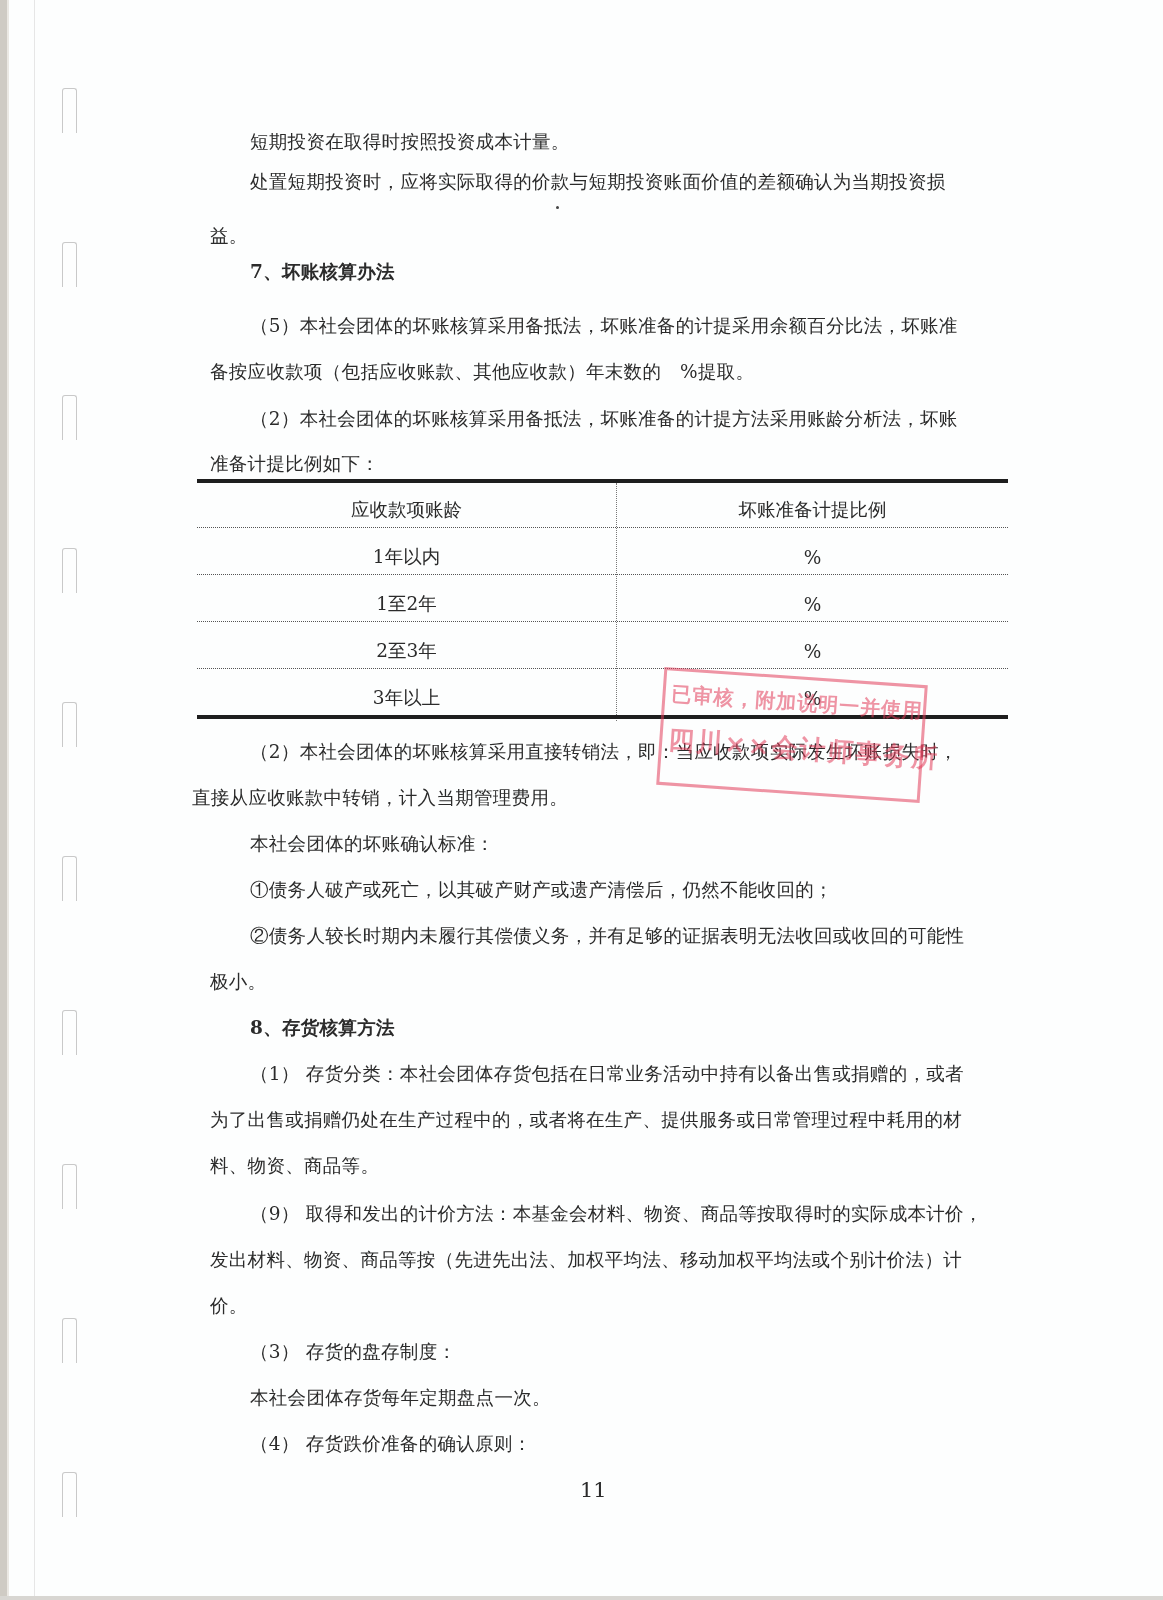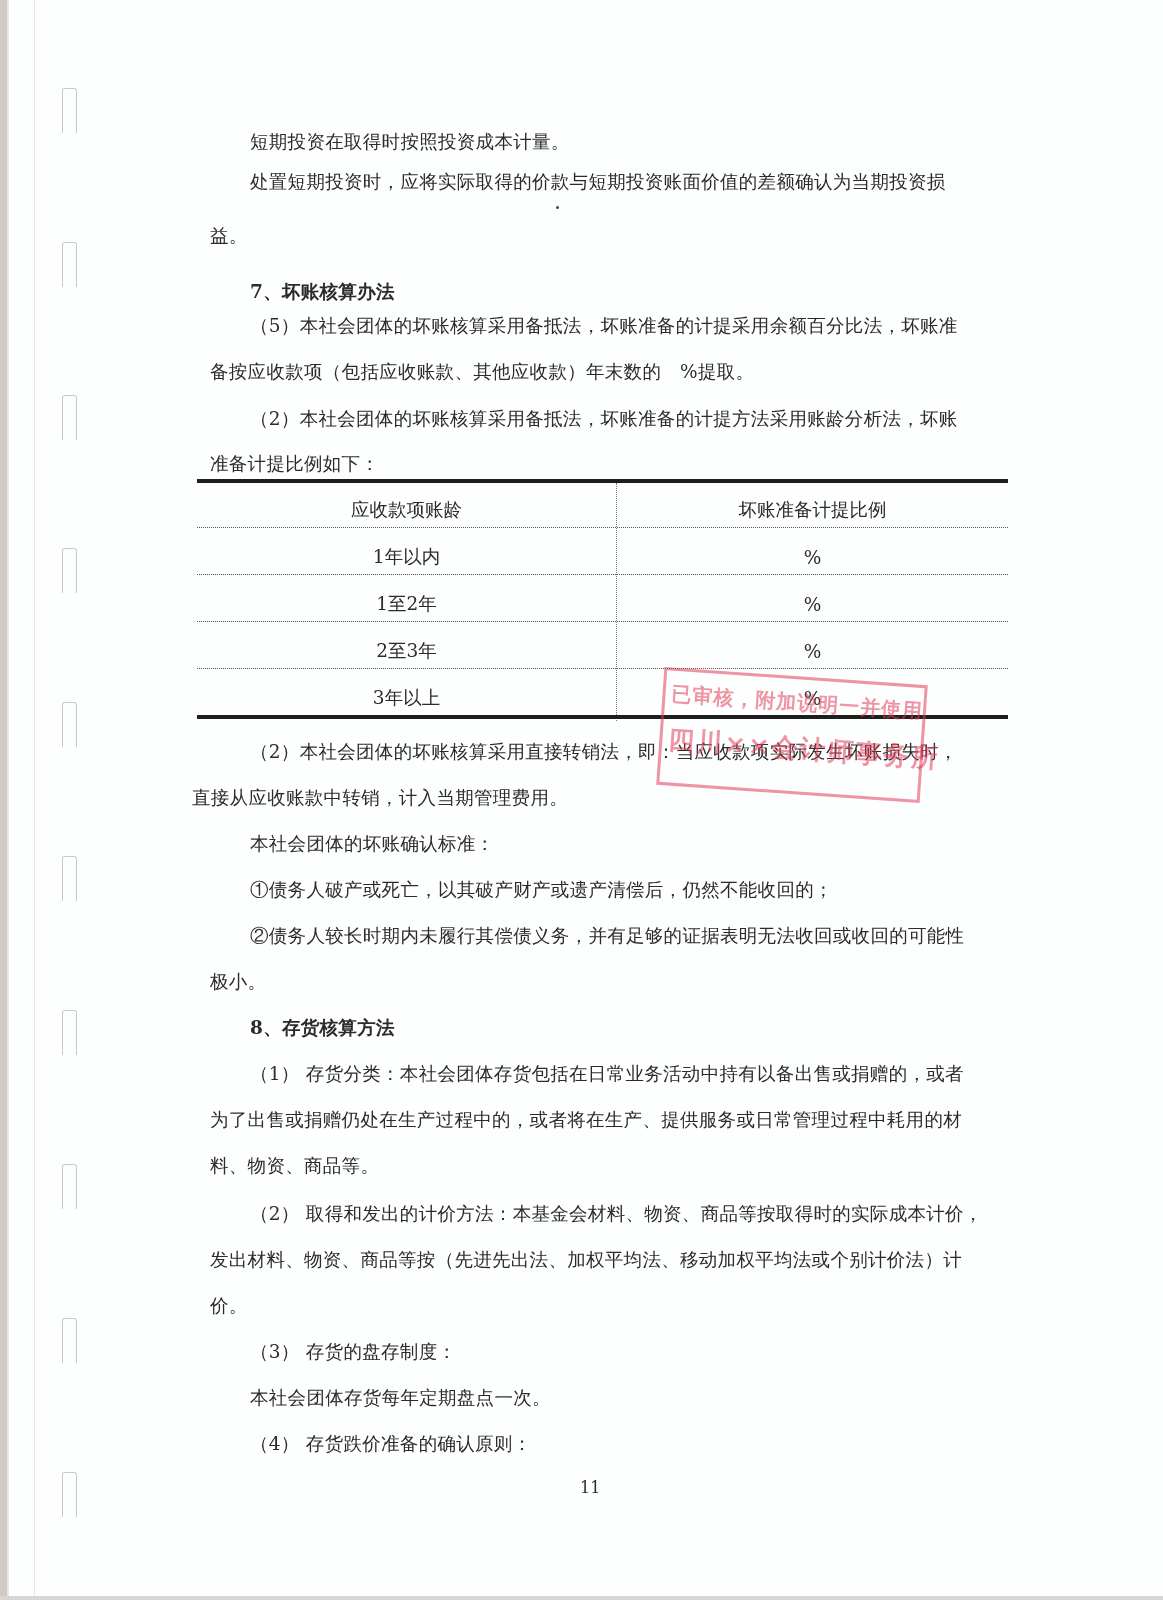--- a/index.html
+++ b/index.html
@@ -25,21 +25,21 @@
   .cell.left { left:0; width:419px; }
   .cell.right { left:420px; width:391px; }
   .hdr { text-underline-offset:3px; }
   .stamp {
     position:absolute; left:660px; top:676px; width:258px; height:112px;
     border:3px solid rgba(225,60,90,0.55); transform:rotate(4deg);
     color:rgba(225,60,90,0.55); font-family:"DejaVu Sans","Liberation Sans",sans-serif;
   }
   .stamp .s1 { position:absolute; left:6px; top:10px; font-size:20px; font-weight:bold; letter-spacing:1px; white-space:nowrap; }
   .stamp .s2 { position:absolute; left:6px; top:52px; font-size:26px; font-weight:bold; letter-spacing:2px; white-space:nowrap; }
-  .pageno { position:absolute; left:580px; top:1478px; font-size:16px; }
+  .pageno { position:absolute; left:580px; top:1478px; font-size:21px; }
   .dot { position:absolute; width:3px; height:3px; background:#444; border-radius:50%; }
 </style>
 </head>
 <body>
 
 <div class="left-edge"></div>
 <div class="left-edge2"></div>
 <div class="fold-line"></div>
 <div class="bottom-edge"></div>
 
@@ -53,21 +53,21 @@
 <div class="hole" style="top:1164px"></div>
 <div class="hole" style="top:1318px"></div>
 <div class="hole" style="top:1472px"></div>
 
 <div class="dot" style="left:556px;top:206px"></div>
 
 <div class="line" style="left:250px;top:130px">短期投资在取得时按照投资成本计量。</div>
 <div class="line" style="left:250px;top:170px">处置短期投资时，应将实际取得的价款与短期投资账面价值的差额确认为当期投资损</div>
 <div class="line" style="left:210px;top:224px">益。</div>
 
-<div class="line heading" style="left:250px;top:280px">7、坏账核算办法</div>
+<div class="line heading" style="left:250px;top:260px">7、坏账核算办法</div>
 <div class="line" style="left:250px;top:314px">（5）本社会团体的坏账核算采用备抵法，坏账准备的计提采用余额百分比法，坏账准</div>
 <div class="line" style="left:210px;top:360px">备按应收款项（包括应收账款、其他应收款）年末数的　%提取。</div>
 <div class="line" style="left:250px;top:407px">（2）本社会团体的坏账核算采用备抵法，坏账准备的计提方法采用账龄分析法，坏账</div>
 <div class="line" style="left:210px;top:452px">准备计提比例如下：</div>
 
 <div class="table">
   <div class="tbl-top"></div>
   <div class="tbl-col" style="height:238px"></div>
   <div class="cell left hdr" style="top:19px">应收款项账龄</div>
   <div class="cell right hdr" style="top:19px">坏账准备计提比例</div>
@@ -94,21 +94,21 @@
 <div class="line" style="left:192px;top:786px">直接从应收账款中转销，计入当期管理费用。</div>
 <div class="line" style="left:250px;top:832px">本社会团体的坏账确认标准：</div>
 <div class="line" style="left:250px;top:878px">①债务人破产或死亡，以其破产财产或遗产清偿后，仍然不能收回的；</div>
 <div class="line" style="left:250px;top:924px">②债务人较长时期内未履行其偿债义务，并有足够的证据表明无法收回或收回的可能性</div>
 <div class="line" style="left:210px;top:970px">极小。</div>
 
 <div class="line heading" style="left:250px;top:1016px">8、存货核算方法</div>
 <div class="line" style="left:250px;top:1062px">（1） 存货分类：本社会团体存货包括在日常业务活动中持有以备出售或捐赠的，或者</div>
 <div class="line" style="left:210px;top:1108px">为了出售或捐赠仍处在生产过程中的，或者将在生产、提供服务或日常管理过程中耗用的材</div>
 <div class="line" style="left:210px;top:1154px">料、物资、商品等。</div>
-<div class="line" style="left:250px;top:1202px">（2） 取得和发出的计价方法：本基金会材料、物资、商品等按取得时的实际成本计价，</div>
+<div class="line" style="left:250px;top:1202px">（9） 取得和发出的计价方法：本基金会材料、物资、商品等按取得时的实际成本计价，</div>
 <div class="line" style="left:210px;top:1248px">发出材料、物资、商品等按（先进先出法、加权平均法、移动加权平均法或个别计价法）计</div>
 <div class="line" style="left:210px;top:1294px">价。</div>
 <div class="line" style="left:250px;top:1340px">（3） 存货的盘存制度：</div>
 <div class="line" style="left:250px;top:1386px">本社会团体存货每年定期盘点一次。</div>
 <div class="line" style="left:250px;top:1432px">（4） 存货跌价准备的确认原则：</div>
 
 <div class="stamp">
   <div class="s1">已审核，附加说明一并使用</div>
   <div class="s2">四川××会计师事务所</div>
 </div>

